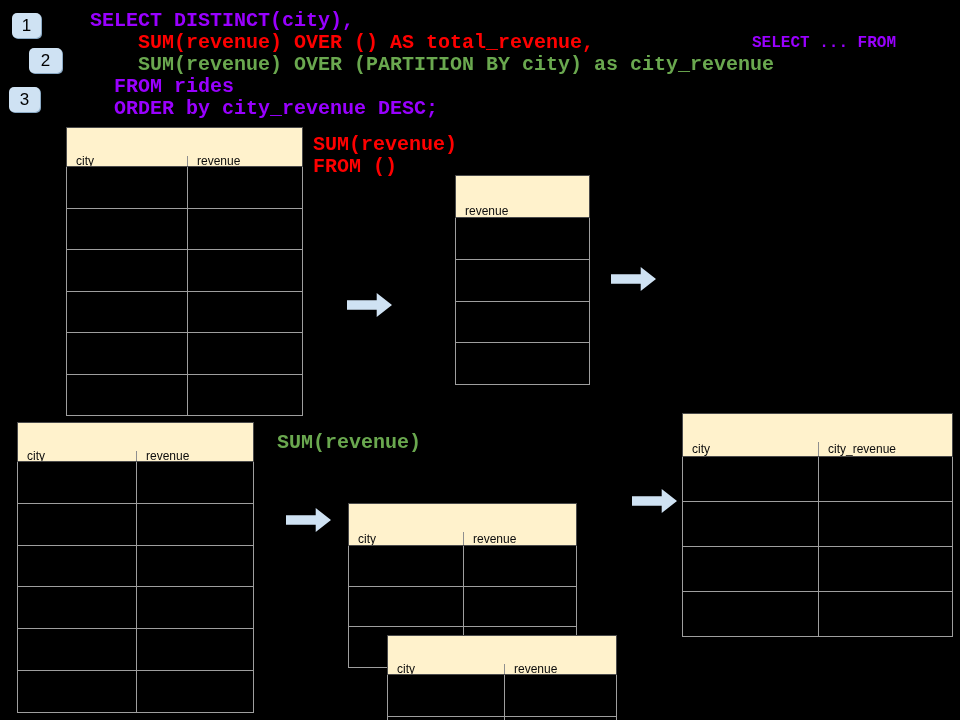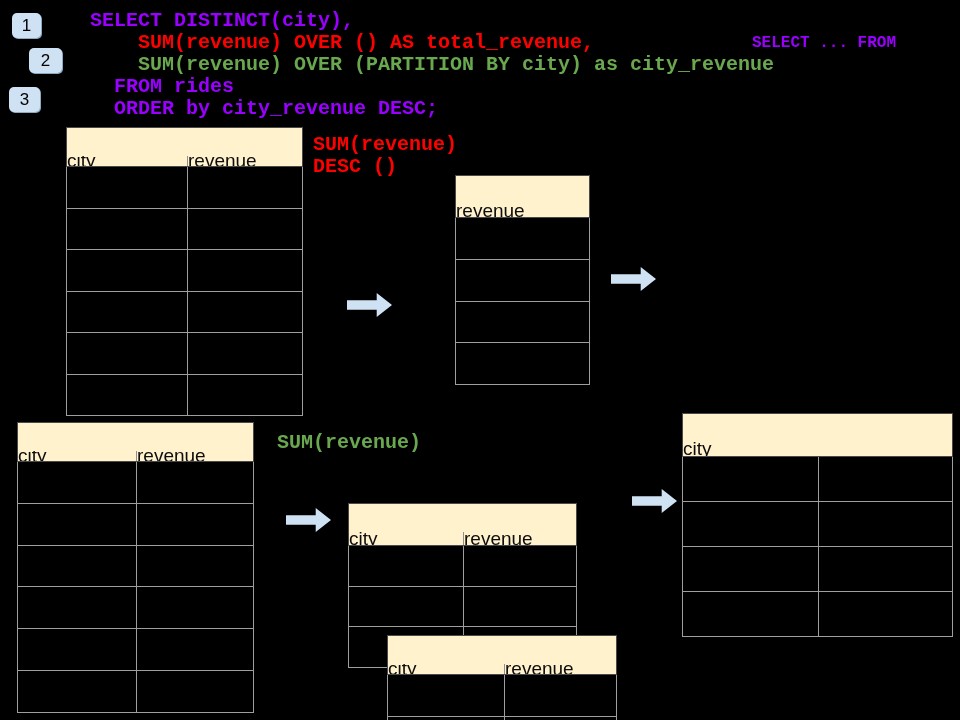--- a/index.html
+++ b/index.html
@@ -18,21 +18,21 @@
     font-weight:bold; font-size:20px; line-height:22px; white-space:pre;
   }
   .code.side { font-size:16px; line-height:21px; }
   .dtable { position:absolute; background:#000; box-sizing:border-box; }
   .hrow {
     display:flex; box-sizing:border-box; background:#fff2cc;
     border:1px solid #4a4a4a;
   }
   .hcell {
     box-sizing:border-box; display:flex; align-items:center;
-    padding-left:0; font-size:19px; color:#0d0d0d; overflow:hidden;margin-top:28px;
+    padding-left:9px; font-size:12px; color:#0d0d0d; overflow:hidden;margin-top:28px;
   }
   .hcell + .hcell { border-left:1px solid #8f8f8f; }
   .hcell:last-child { flex:1; }
   .brow {
     display:flex; box-sizing:border-box;
     border:1px solid #9e9e9e; border-top:none; background:#000;
   }
   .bcell { box-sizing:border-box; }
   .bcell + .bcell { border-left:1px solid #9e9e9e; }
   .bcell:last-child { flex:1; }
@@ -43,21 +43,21 @@
 </style>
 </head>
 <body>
 
 <div id="canvas">
     <div class="badge" style="left: 12px; top: 13px; width: 29px; height: 25px; background: rgb(207, 226, 243);">1</div>
     <div class="badge" style="left: 29px; top: 48px; width: 33px; height: 25px; background: rgb(207, 226, 243);">2</div>
     <div class="badge" style="left: 9px; top: 87px; width: 31px; height: 25px; background: rgb(207, 226, 243);">3</div>
     <div class="code" style="left: 90px; top: 10px;"><div class="code-line" style="color: rgb(153, 0, 255);">SELECT DISTINCT(city),</div><div class="code-line" style="color: rgb(255, 0, 0);">    SUM(revenue) OVER () AS total_revenue,</div><div class="code-line" style="color: rgb(106, 168, 79);">    SUM(revenue) OVER (PARTITION BY city) as city_revenue</div><div class="code-line" style="color: rgb(153, 0, 255);">  FROM rides</div><div class="code-line" style="color: rgb(153, 0, 255);">  ORDER by city_revenue DESC;</div></div>
     <div class="code side" style="left: 752px; top: 33px;"><div class="code-line" style="color: rgb(153, 0, 255);">SELECT ... FROM</div></div>
-    <div class="code" style="left: 313px; top: 134px;"><div class="code-line" style="color: rgb(255, 0, 0);">SUM(revenue)</div><div class="code-line" style="color: rgb(255, 0, 0);">DESC ()</div></div>
+    <div class="code" style="left: 313px; top: 134px;"><div class="code-line" style="color: rgb(255, 0, 0);">SUM(revenue)</div><div class="code-line" style="color: rgb(255, 0, 0);">FROM ()</div></div>
     <div class="code" style="left: 277px; top: 432px;"><div class="code-line" style="color: rgb(106, 168, 79);">SUM(revenue)</div></div>
     <div class="dtable" style="left: 66px; top: 127px; width: 237px;">
       <div class="hrow" style="height: 40px;">
         <div class="hcell" style="width: 120px;">city</div>
         <div class="hcell" style="width: 117px;">revenue</div>
       </div>
       <div class="brow" style="height: 41.5px;">
         <div class="bcell" style="width: 120px;"></div>
         <div class="bcell" style="width: 117px;"></div>
       </div>
@@ -143,20 +143,21 @@
         <div class="bcell" style="width: 115px;"></div>
       </div>
       <div class="brow" style="height: 40.7px;">
         <div class="bcell" style="width: 114px;"></div>
         <div class="bcell" style="width: 115px;"></div>
       </div>
     </div>
     <div class="dtable" style="left: 682px; top: 413px; width: 271px;">
       <div class="hrow" style="height: 44px;">
         <div class="hcell" style="width: 135px;">city</div>
+        <div class="hcell" style="width: 136px;">city_revenue</div>
       </div>
       <div class="brow" style="height: 45px;">
         <div class="bcell" style="width: 135px;"></div>
         <div class="bcell" style="width: 136px;"></div>
       </div>
       <div class="brow" style="height: 45px;">
         <div class="bcell" style="width: 135px;"></div>
         <div class="bcell" style="width: 136px;"></div>
       </div>
       <div class="brow" style="height: 45px;">

